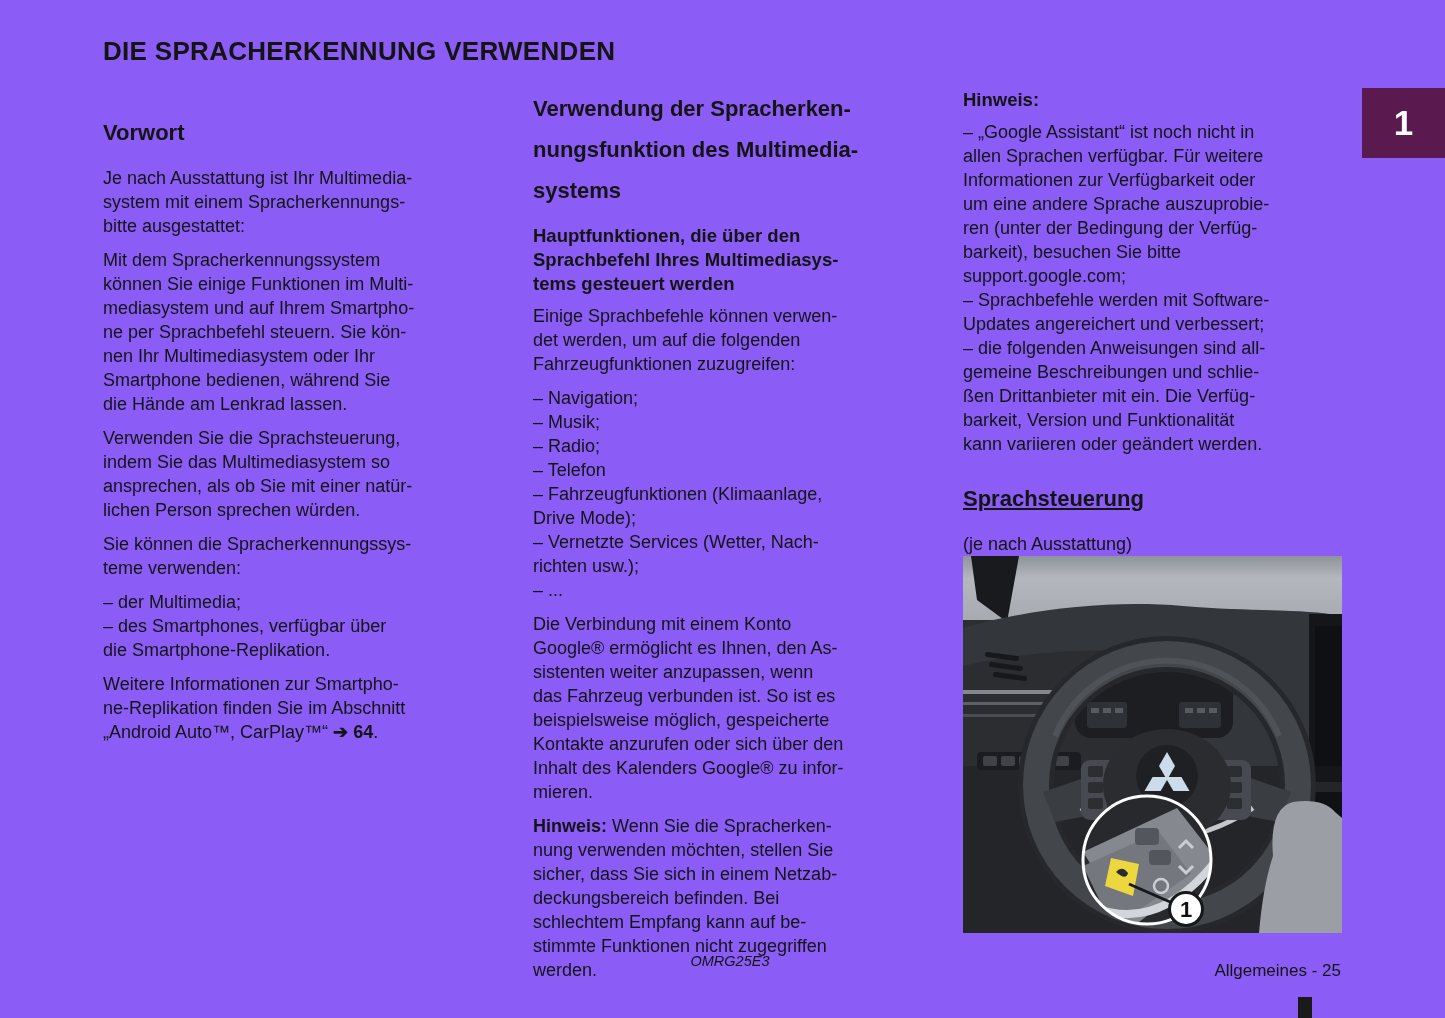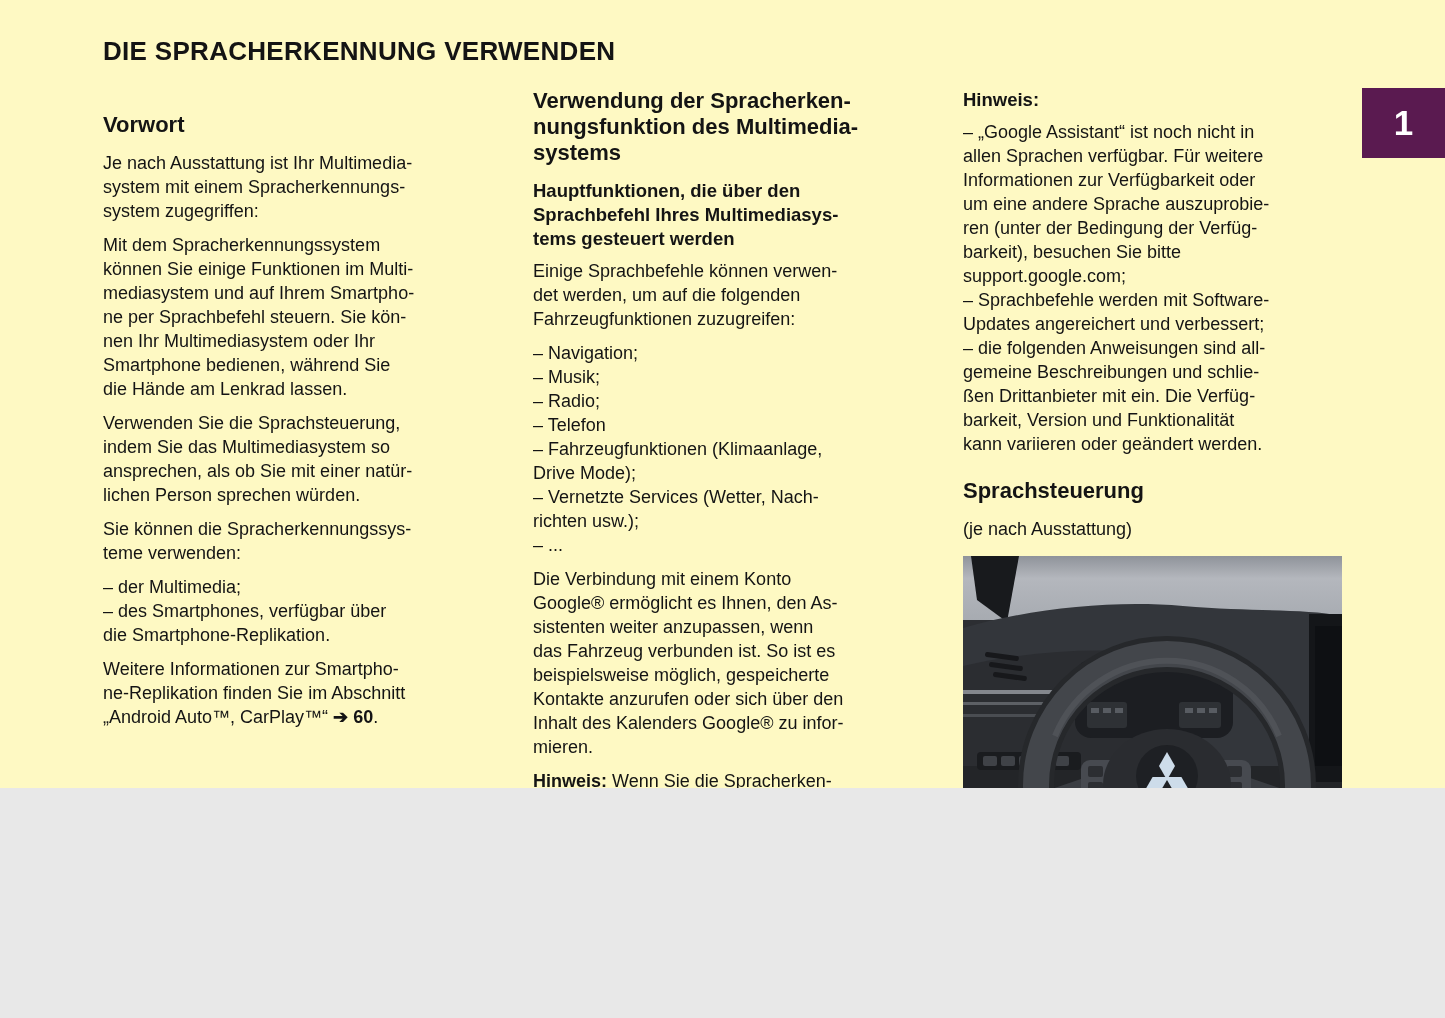--- a/index.html
+++ b/index.html
@@ -1,28 +1,28 @@
 <!DOCTYPE html>
 <html><head>
 <meta charset="utf-8">
 <style>
   html,body{margin:0;padding:0;background:#e8e8e8;}
   .page{
-    position:relative;width:1445px;height:788px;background:#fef9c3;
+    position:relative;width:1445px;height:1018px;background:#8b5cf6;
     font-family:"Liberation Sans",sans-serif;color:#141414;overflow:hidden;
   }
   .page-title{
     position:absolute;left:103px;top:36px;font-size:26px;font-weight:700;
     letter-spacing:0.3px;white-space:nowrap;
   }
   .col{position:absolute;top:88px;width:392px;}
   .col1{left:103px;}
   .col2{left:533px;}
   .col3{left:963px;}
-  .h-section{font-size:22px;line-height:26px;font-weight:700;margin:0 0 13px 0;white-space:pre-line;}
+  .h-section{font-size:22px;line-height:41px;font-weight:700;margin:0 0 13px 0;white-space:pre-line;}
   .h-section.pushed{margin-top:24px;}
   .h-sub{font-size:18.5px;line-height:24px;font-weight:700;margin:0 0 8px 0;white-space:pre-line;}
   .body-p{font-size:18px;line-height:24px;margin:0 0 10px 0;white-space:pre-line;}
   .body-p b{font-weight:700;}
   .chapter-tab{
     position:absolute;left:1362px;top:88px;width:83px;height:70px;background:#5a1a50;
     color:#ffffff;font-size:35px;font-weight:700;display:flex;align-items:center;justify-content:center;
   }
   .figure{position:absolute;left:963px;top:556px;width:379px;height:377px;}
   .footer-code{position:absolute;left:560px;top:953px;width:340px;text-align:center;font-size:14.5px;font-style:italic;}
@@ -35,40 +35,40 @@
 <div class="page">
 
   <div class="page-title">DIE SPRACHERKENNUNG VERWENDEN</div>
 
   <div class="chapter-tab">1</div>
 
   <div class="col col1">
     <h2 class="h-section pushed">Vorwort</h2>
     <p class="body-p">Je nach Ausstattung ist Ihr Multimedia-
 system mit einem Spracherkennungs-
-system zugegriffen:</p>
+bitte ausgestattet:</p>
     <p class="body-p">Mit dem Spracherkennungssystem
 können Sie einige Funktionen im Multi-
 mediasystem und auf Ihrem Smartpho-
 ne per Sprachbefehl steuern. Sie kön-
 nen Ihr Multimediasystem oder Ihr
 Smartphone bedienen, während Sie
 die Hände am Lenkrad lassen.</p>
     <p class="body-p">Verwenden Sie die Sprachsteuerung,
 indem Sie das Multimediasystem so
 ansprechen, als ob Sie mit einer natür-
 lichen Person sprechen würden.</p>
     <p class="body-p">Sie können die Spracherkennungssys-
 teme verwenden:</p>
     <p class="body-p">– der Multimedia;
 – des Smartphones, verfügbar über
 die Smartphone-Replikation.</p>
     <p class="body-p"><span>Weitere Informationen zur Smartpho-
 ne-Replikation finden Sie im Abschnitt
-„Android Auto™, CarPlay™“ </span><b>➔ 60</b><span>.</span></p>
+„Android Auto™, CarPlay™“ </span><b>➔ 64</b><span>.</span></p>
   </div>
 
   <div class="col col2">
     <h2 class="h-section">Verwendung der Spracherken-
 nungsfunktion des Multimedia-
 systems</h2>
     <h3 class="h-sub">Hauptfunktionen, die über den
 Sprachbefehl Ihres Multimediasys-
 tems gesteuert werden</h3>
     <p class="body-p">Einige Sprachbefehle können verwen-
@@ -109,21 +109,21 @@
 ren (unter der Bedingung der Verfüg-
 barkeit), besuchen Sie bitte
 support.google.com;
 – Sprachbefehle werden mit Software-
 Updates angereichert und verbessert;
 – die folgenden Anweisungen sind all-
 gemeine Beschreibungen und schlie-
 ßen Drittanbieter mit ein. Die Verfüg-
 barkeit, Version und Funktionalität
 kann variieren oder geändert werden.</p>
-    <h2 class="h-section" style="margin-top:22px;">Sprachsteuerung</h2>
+    <h2 class="h-section" style="margin-top:22px;text-decoration:underline;">Sprachsteuerung</h2>
     <p class="body-p">(je nach Ausstattung)</p>
   </div>
 
   <div class="figure">
     <svg viewBox="0 0 379 377" width="379" height="377">
       <defs>
         <clipPath id="magClip">
             <circle cx="184" cy="304" r="64"></circle>
           </clipPath>
         <linearGradient id="ext" x1="0" y1="0" x2="0" y2="1">

